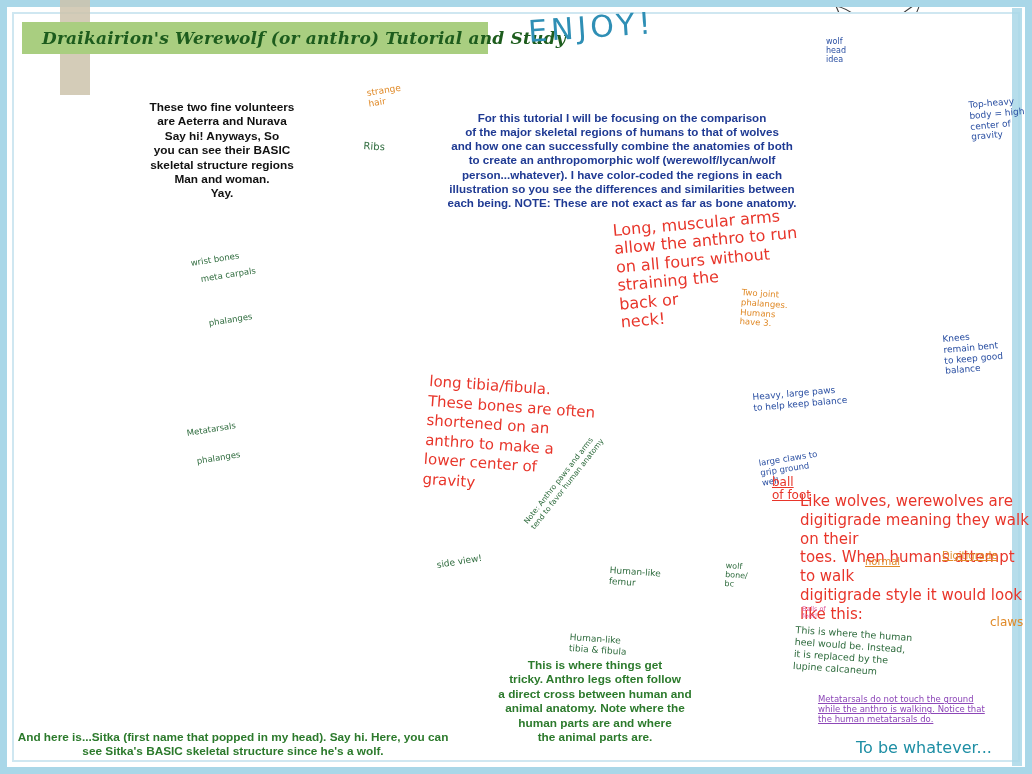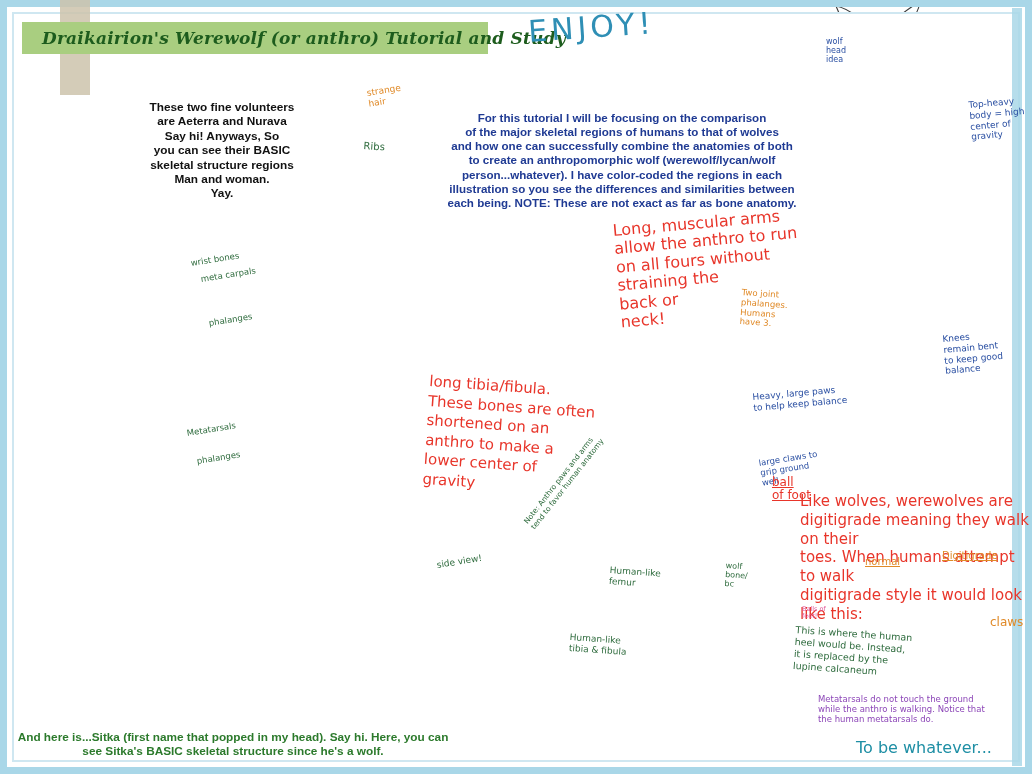--- a/index.html
+++ b/index.html
@@ -35,21 +35,21 @@
   .dark-body{color:#111111;font-size:11.8px;}
   .green-body{color:#2c7a2c;font-size:11.8px;}
 
   
   .hw{position:absolute;white-space:pre-line;line-height:1.2;
     font-family:"DejaVu Sans", sans-serif;}
   .hw-red{color:#e8352a;}
   .hw-blue{color:#2a4fa2;}
   .hw-green{color:#2e6b3d;}
   .hw-orange{color:#e08a28;}
-  .hw-purple{color:#8d47b8;}
+  .hw-purple{color:#8d47b8;text-decoration:underline;}
   .hw-teal{color:#1f8fa5;}
   .slant{transform:rotate(-9deg);transform-origin:left top;}
   .slant-s{transform:rotate(-5deg);transform-origin:left top;}
   .slant-r{transform:rotate(4deg);transform-origin:left top;}
   .u{text-decoration:underline;}
 
   .enjoy{position:absolute;left:527px;top:14px;color:#2f8fb5;
     font-family:"DejaVu Sans", sans-serif;font-size:30px;letter-spacing:4px;
     transform:rotate(-4deg);transform-origin:left top;font-weight:500;}
 
@@ -366,20 +366,26 @@
 Yay.</div>
 
   <div class="ptext blue-body" style="left:432px;top:111px;width:380px;">For this tutorial I will be focusing on the comparison
 of the major skeletal regions of humans to that of wolves
 and how one can successfully combine the anatomies of both
 to create an anthropomorphic wolf (werewolf/lycan/wolf
 person...whatever).  I have color-coded the regions in each
 illustration so you see the differences and similarities between
 each being.  NOTE:  These are not exact as far as bone anatomy.</div>
 
+  <div class="ptext green-body" style="left:460px;top:658px;width:270px;">This is where things get
+tricky.  Anthro legs often follow
+a direct cross between human and
+animal anatomy.  Note where the
+human parts are and where
+the animal parts are.</div>
 
   <div class="ptext green-body" style="left:8px;top:730px;width:450px;">And here is...Sitka (first name that popped in my head).  Say hi.  Here, you can
 see Sitka's BASIC skeletal structure since he's a wolf.</div>
 
   <div class="hw hw-orange slant" style="left:366px;top:88px;font-size:9px;">strange
 hair</div>
 
   <div class="hw hw-green slant-r" style="left:364px;top:140px;font-size:10px;">Ribs</div>
 
   <div class="hw hw-green slant" style="left:190px;top:258px;font-size:8.5px;">wrist bones</div>

